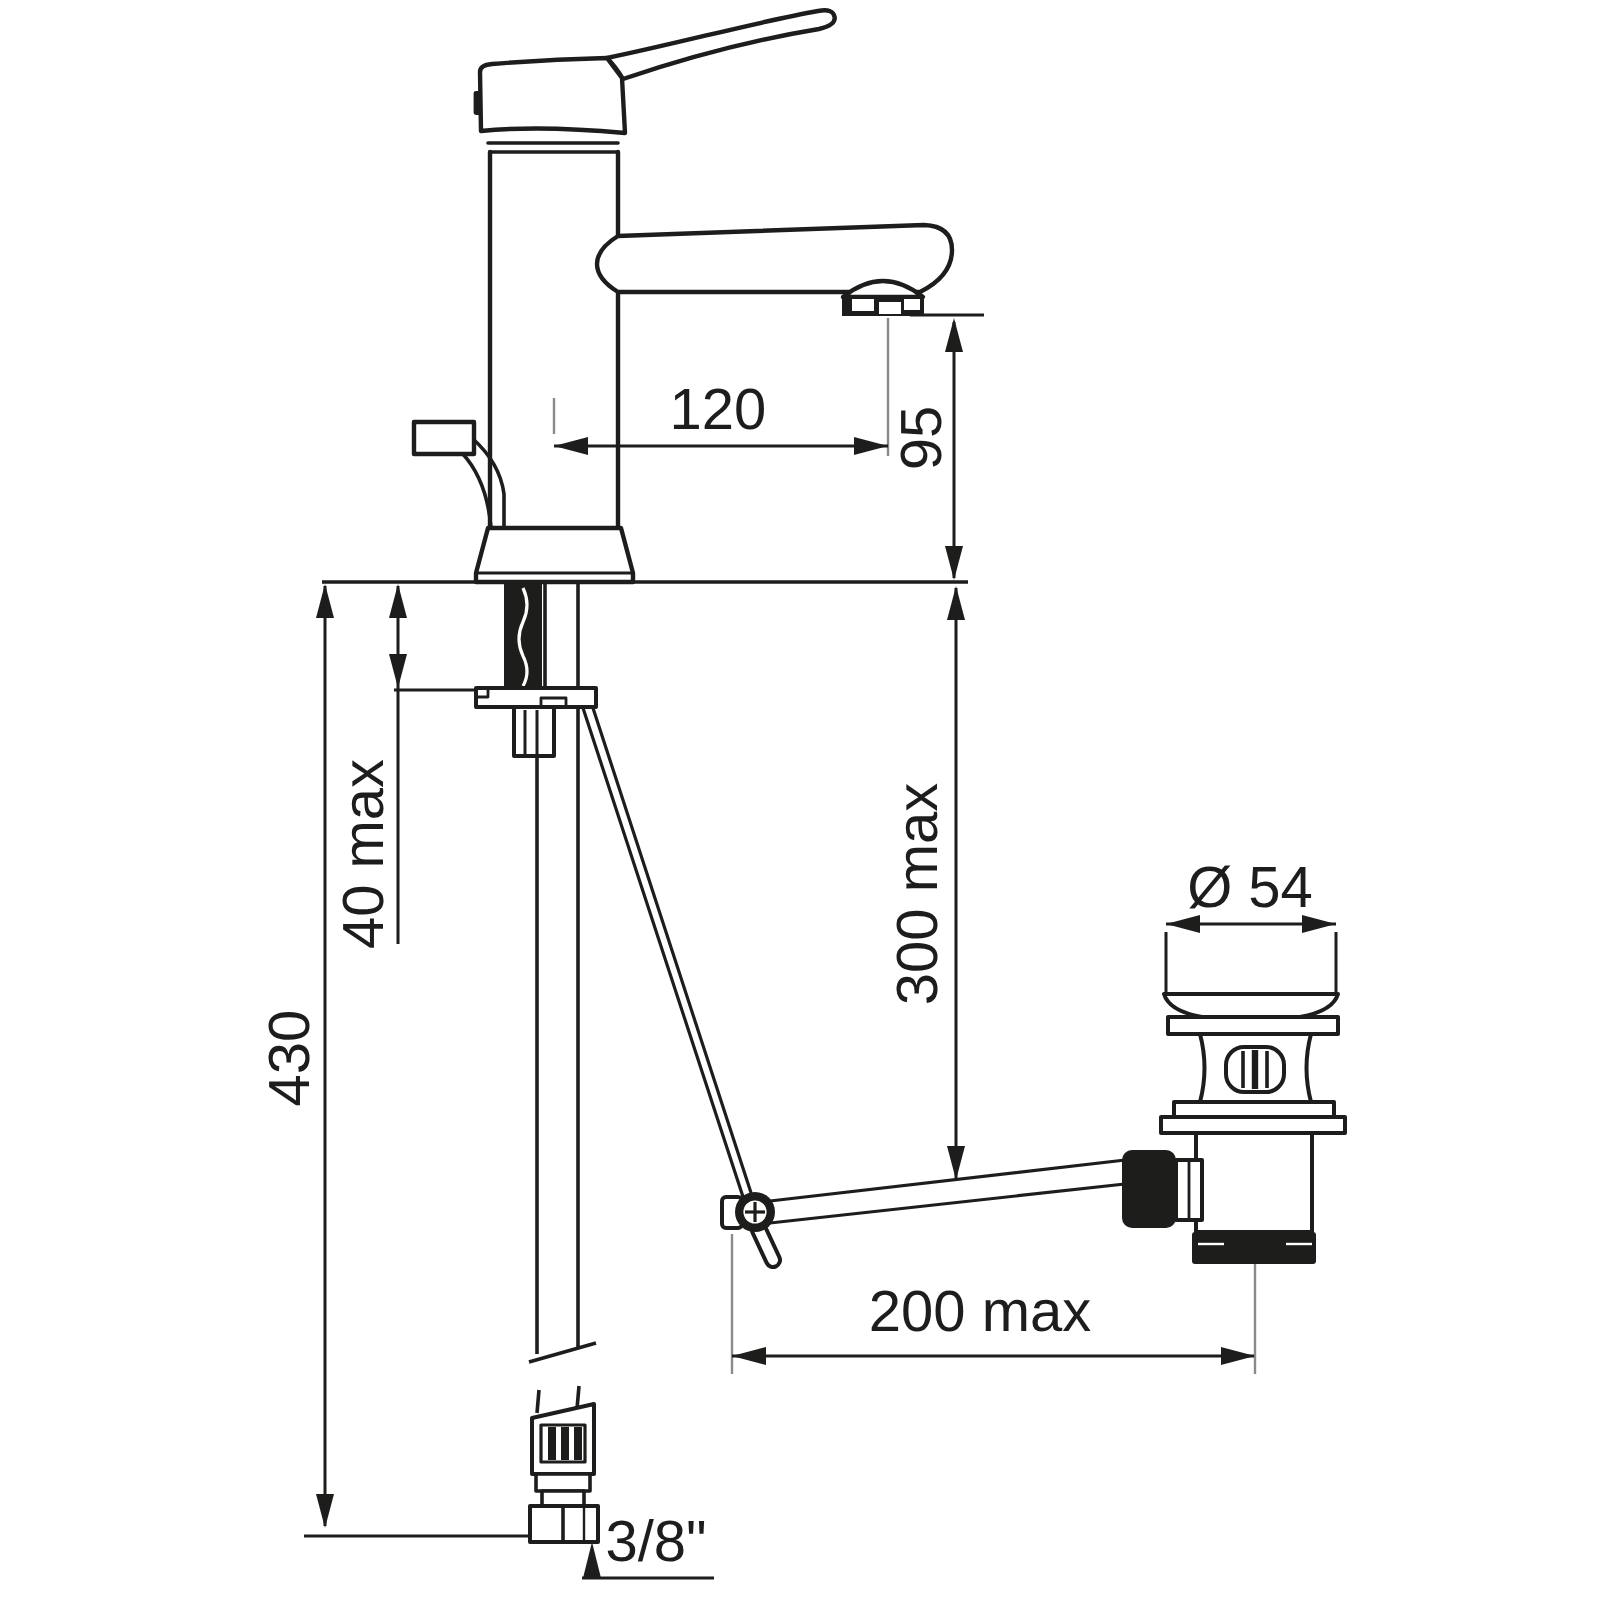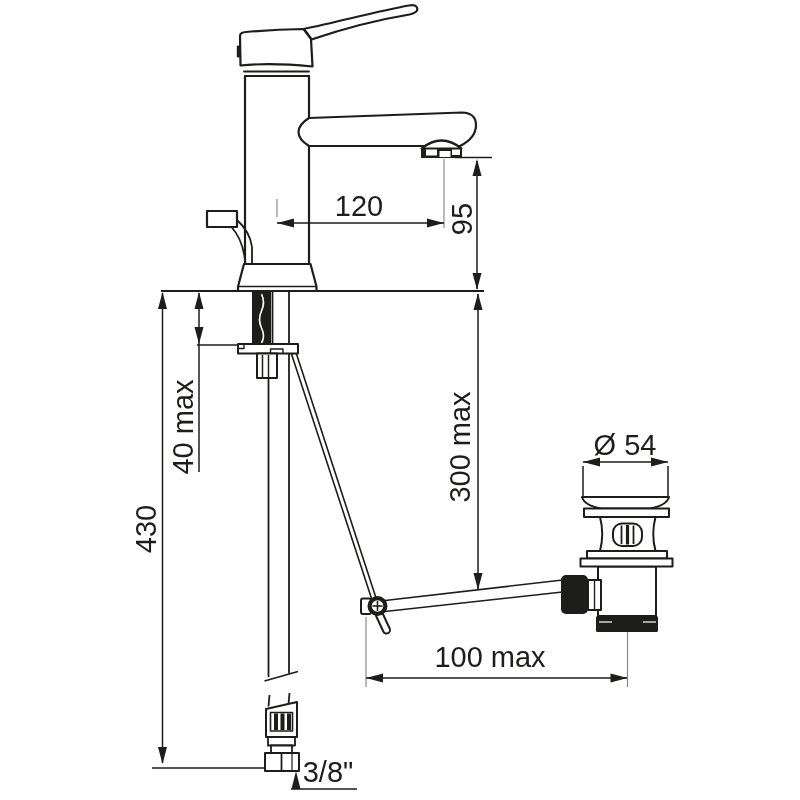--- a/index.html
+++ b/index.html
@@ -199,17 +199,17 @@
 <div class="dim rot" style="left:462px;top:219px;">95</div>
 
 <div class="dim rot" style="left:183px;top:427px;">40 max</div>
 
 <div class="dim rot" style="left:146px;top:529px;">430</div>
 
 <div class="dim rot" style="left:460px;top:447px;">300 max</div>
 
 <div class="dim" style="left:625px;top:445px;">Ø 54</div>
 
-<div class="dim" style="left:490px;top:657px;">100 max</div>
+<div class="dim" style="left:490px;top:657px;">200 max</div>
 
 <div class="dim" style="left:328px;top:772px;">3/8"</div>
 
 </div>
 
 </body></html>

